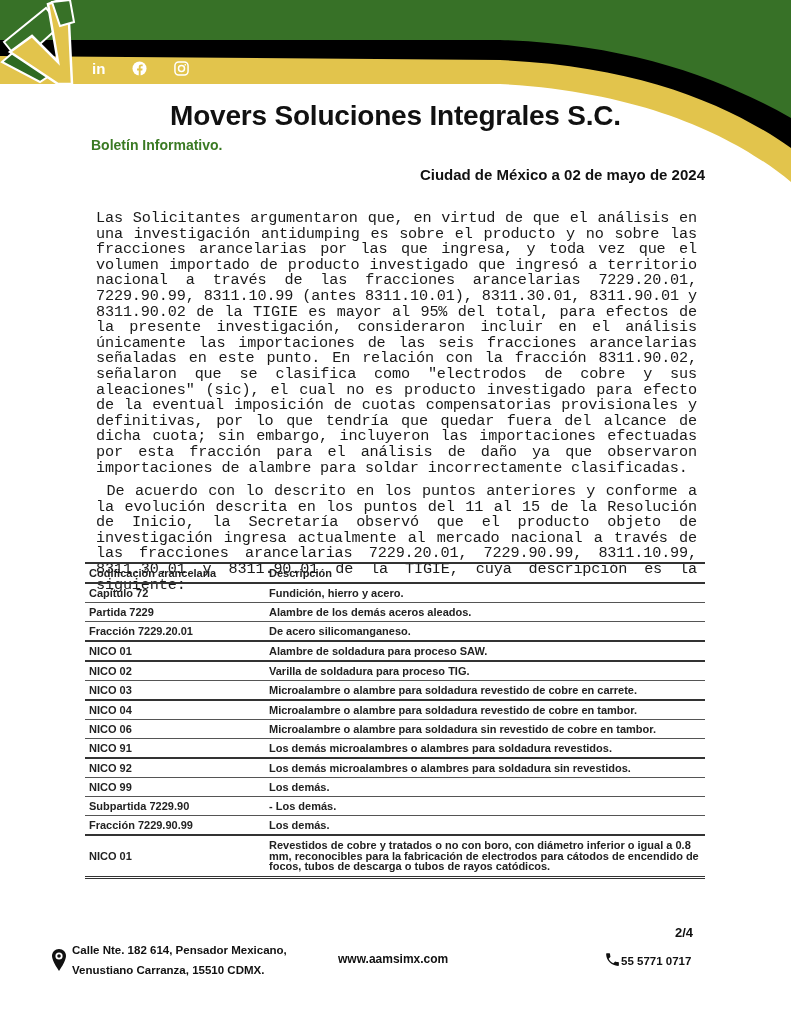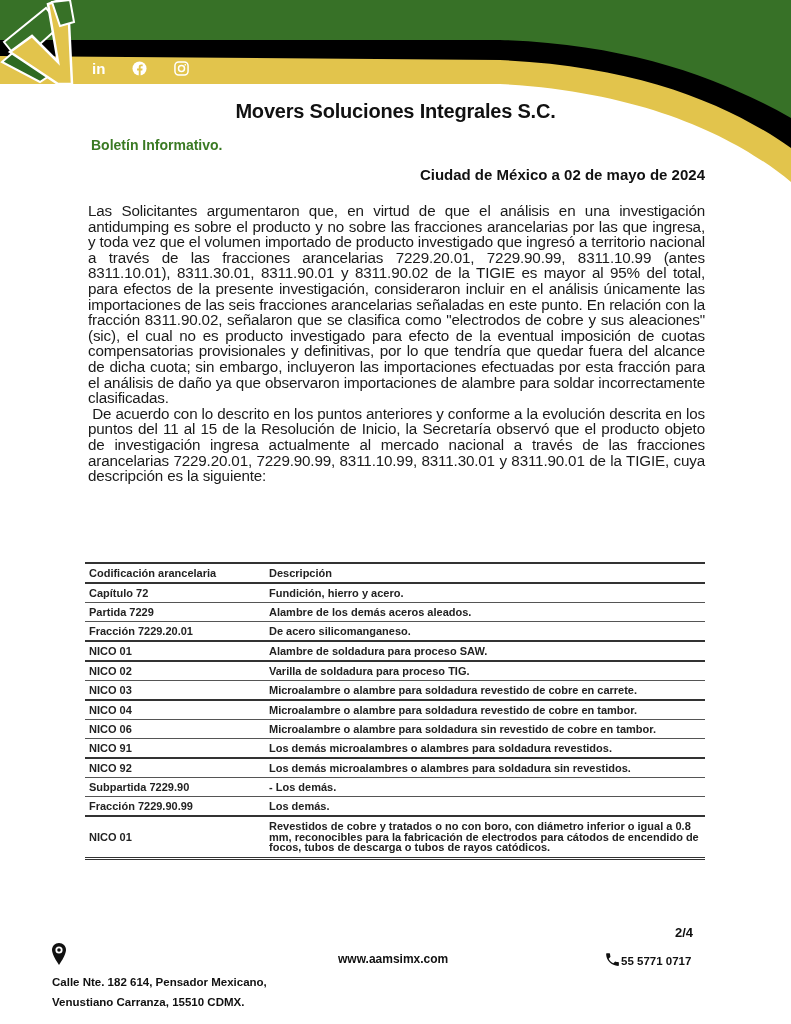--- a/index.html
+++ b/index.html
@@ -1,31 +1,31 @@
 <!DOCTYPE html>
 <html><head>
   <meta charset="utf-8">
   <style>
     html, body { margin:0; padding:0; }
     body { width:791px; height:1024px; position:relative; overflow:hidden; background:#ffffff; font-family:"Liberation Sans", sans-serif; color:#111; }
     .header-art { position:absolute; left:0; top:0; width:791px; height:200px; }
     .social { position:absolute; left:92px; top:60px; display:flex; gap:27px; align-items:center; }
     .social span { display:inline-flex; align-items:center; justify-content:center; color:#fff; }
-    .title { position:absolute; left:0; width:791px; top:100px; text-align:center; font-weight:bold; font-size:20px; letter-spacing:-0.2px; color:#111; }
+    .title { position:absolute; left:0; width:791px; top:100px; text-align:center; font-weight:bold; font-size:28px; letter-spacing:-0.2px; color:#111; }
     .bulletin { position:absolute; left:83px; top:137px; font-weight:bold; font-size:14px; color:#3a7a23;margin-left:8px; }
     .dateline { position:absolute; right:86px; top:166px; font-weight:bold; font-size:15px; color:#111; }
     .body-text { position:absolute; left:88px; top:203px; width:617px; font-size:15.2px; line-height:15.6px; text-align:justify; color:#1a1a1a; letter-spacing:-0.15px; }
-    .body-text p { margin:0; }
+    .body-text p { margin:8px;font-family:Liberation Mono, monospace; }
     .tbl { position:absolute; left:85px; top:562px; width:620px; border-collapse:collapse; font-size:11px; color:#222; }
     .tbl th { text-align:left; font-weight:bold; padding:3px 4px 3px 4px; border-top:2px solid #333; border-bottom:2px solid #333; height:11px; }
     .tbl td { padding:3px 4px; border-bottom:1px solid #555; height:12px; vertical-align:middle;font-weight:bold; }
     .tbl tr.thick td { border-bottom:2px solid #333; }
     .tbl td.c1 { width:172px; }
     .tbl tr.last td { border-bottom:3px double #333; line-height:10.5px; padding:4px 4px; }
-    .footer-addr { position:absolute; left:52px; top:943px; display:flex; align-items:flex-start; gap:6px;flex-direction:column; }
+    .footer-addr { position:absolute; left:52px; top:943px; display:flex; align-items:center; gap:6px; }
     .footer-addr .lines { font-weight:bold; font-size:11.5px; line-height:20px; color:#111; margin-top:-3px; }
     .footer-web { position:absolute; left:338px; top:952px; font-weight:bold; font-size:12px; color:#111; }
     .footer-page { position:absolute; left:675px; top:925px; font-weight:bold; font-size:13px; color:#111; }
     .footer-phone { position:absolute; left:604px; top:951px; display:flex; align-items:center; font-weight:bold; font-size:11.5px; color:#111; }
   </style>
 </head>
 <body>
 
 <svg class="header-art" viewBox="0 0 791 200" width="791" height="200" xmlns="http://www.w3.org/2000/svg">
 
@@ -111,20 +111,24 @@
       </tr>
     <tr class="thick">
         <td class="c1">NICO 91</td>
         <td>Los demás microalambres o alambres para soldadura revestidos.</td>
       </tr>
     <tr class="">
         <td class="c1">NICO 92</td>
         <td>Los demás microalambres o alambres para soldadura sin revestidos.</td>
       </tr>
     <tr class="">
+        <td class="c1">NICO 99</td>
+        <td>Los demás.</td>
+      </tr>
+    <tr class="">
         <td class="c1">Subpartida 7229.90</td>
         <td>- Los demás.</td>
       </tr>
     <tr class="thick">
         <td class="c1">Fracción 7229.90.99</td>
         <td>Los demás.</td>
       </tr>
     <tr class="last">
         <td class="c1">NICO 01</td>
         <td>Revestidos de cobre y tratados o no con boro, con diámetro inferior o igual a 0.8 mm, reconocibles para la fabricación de electrodos para cátodos de encendido de focos, tubos de descarga o tubos de rayos catódicos.</td>

